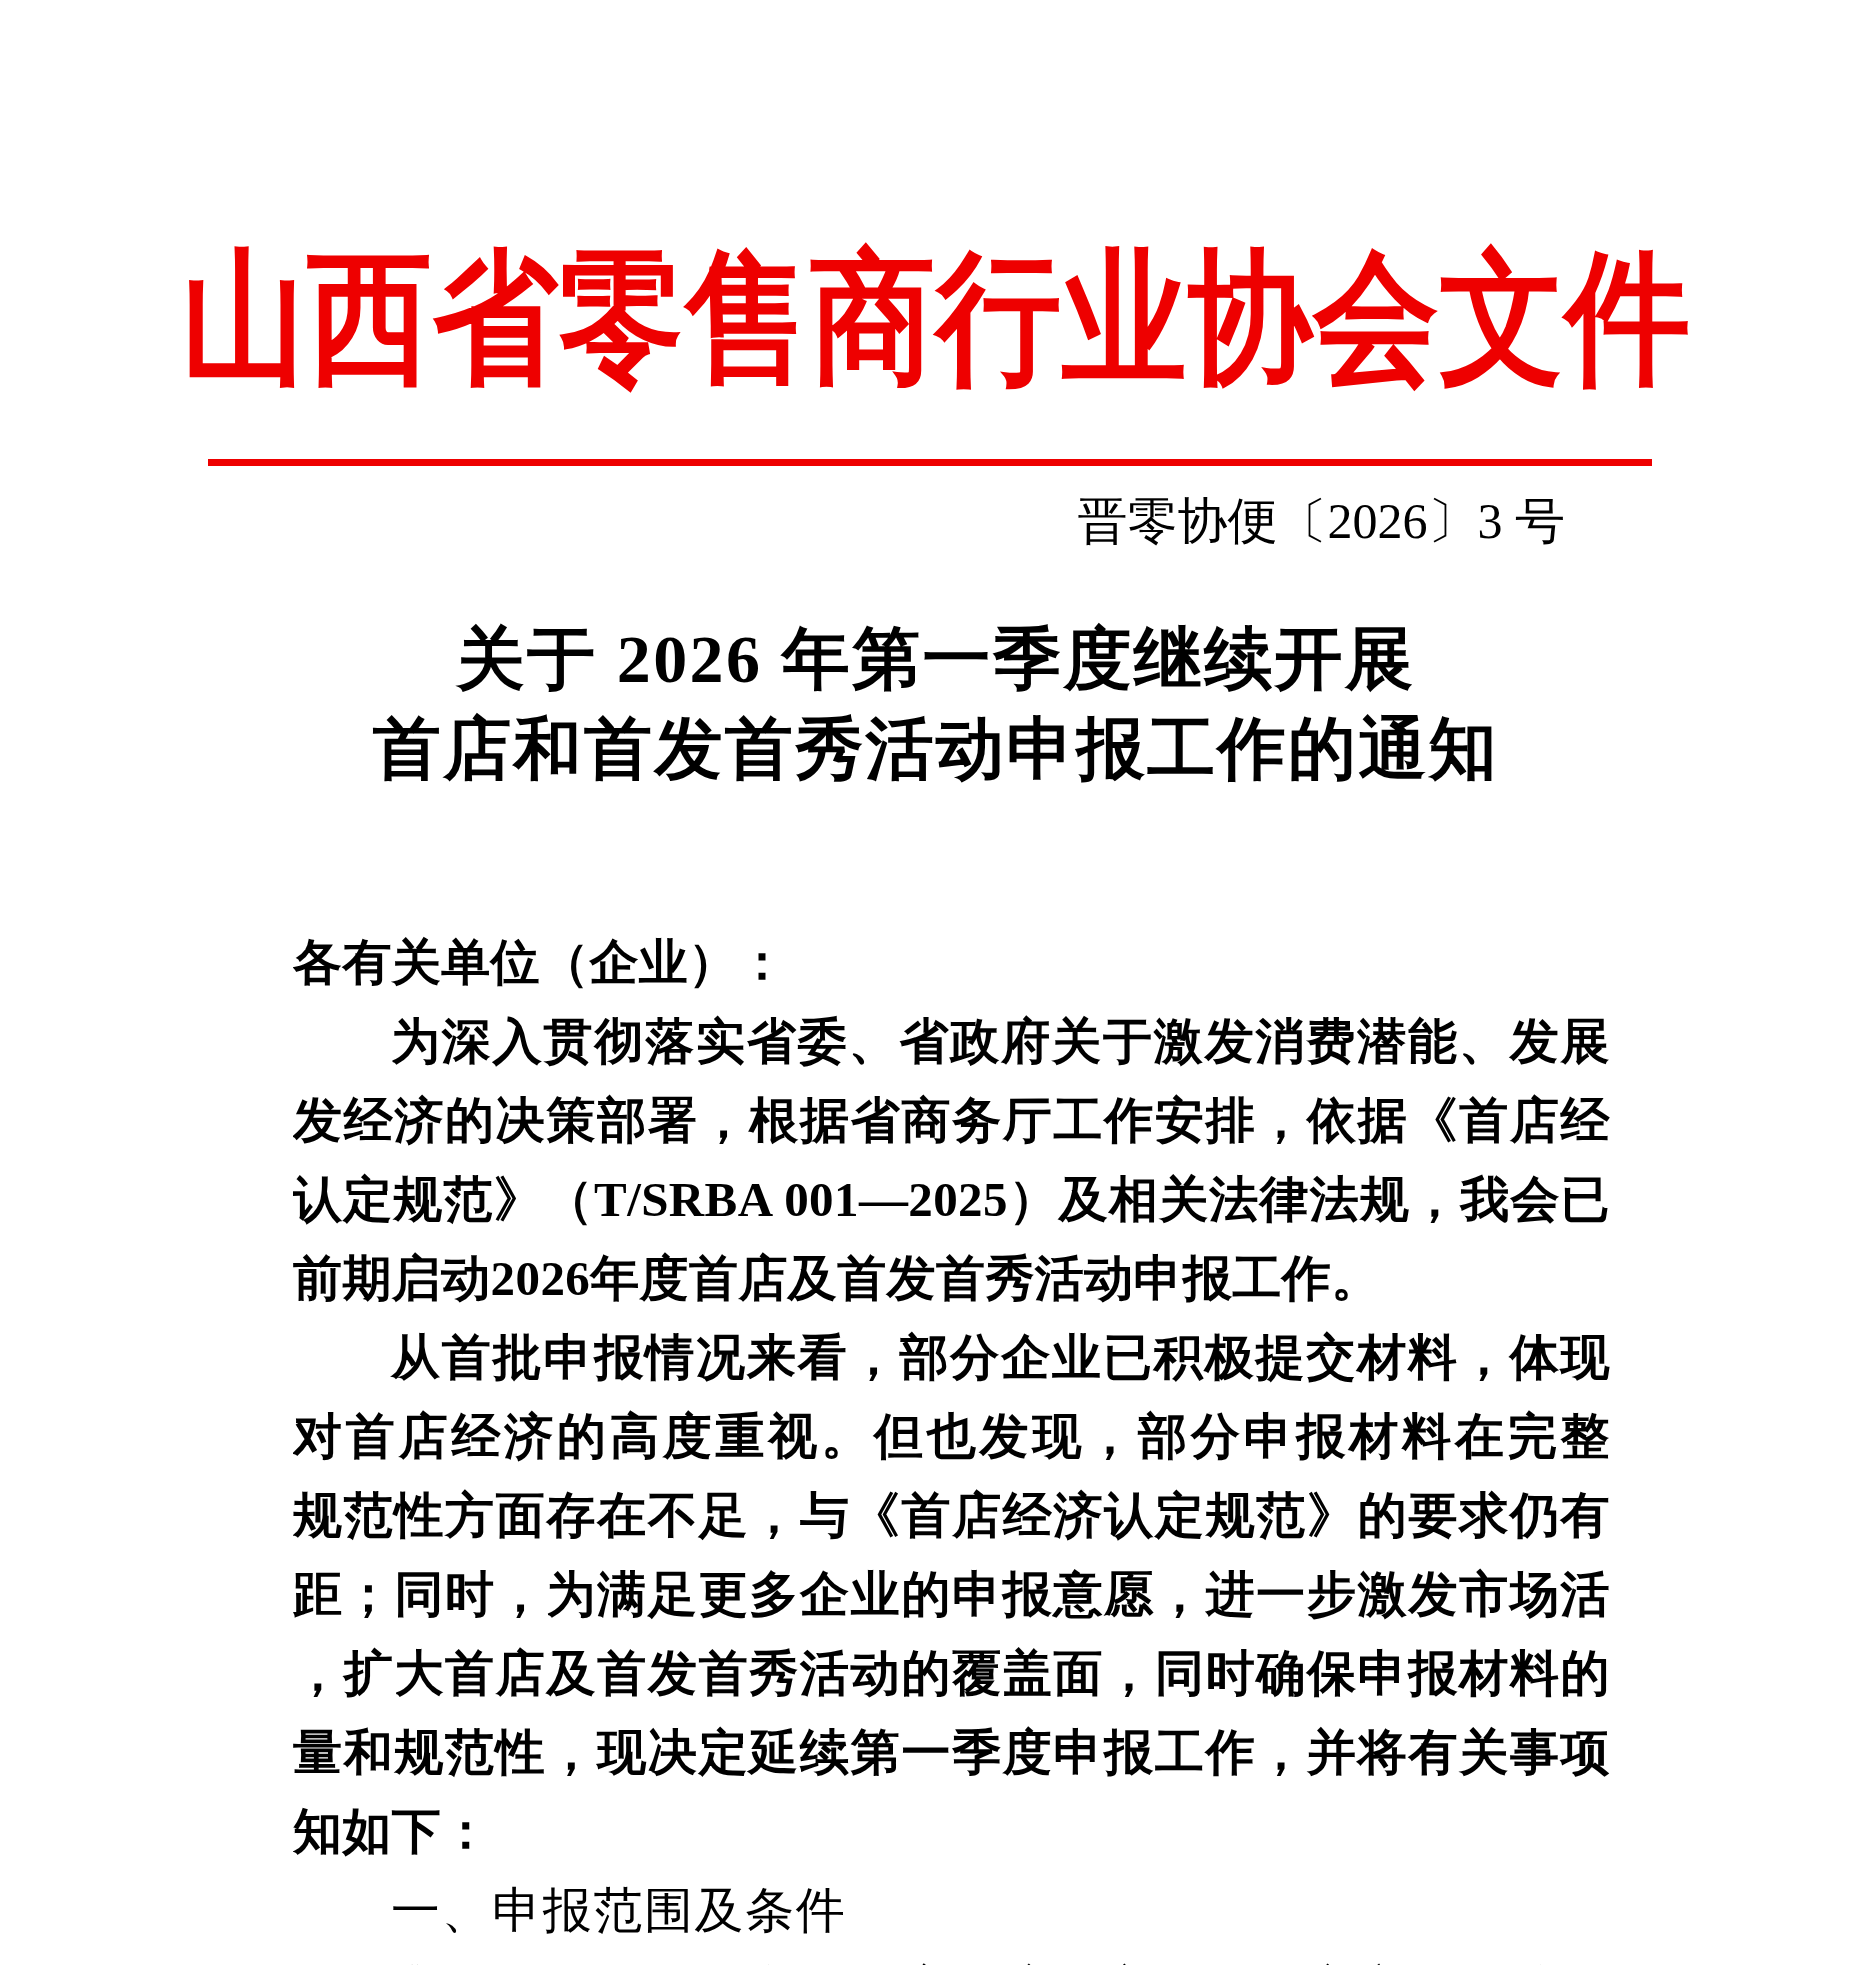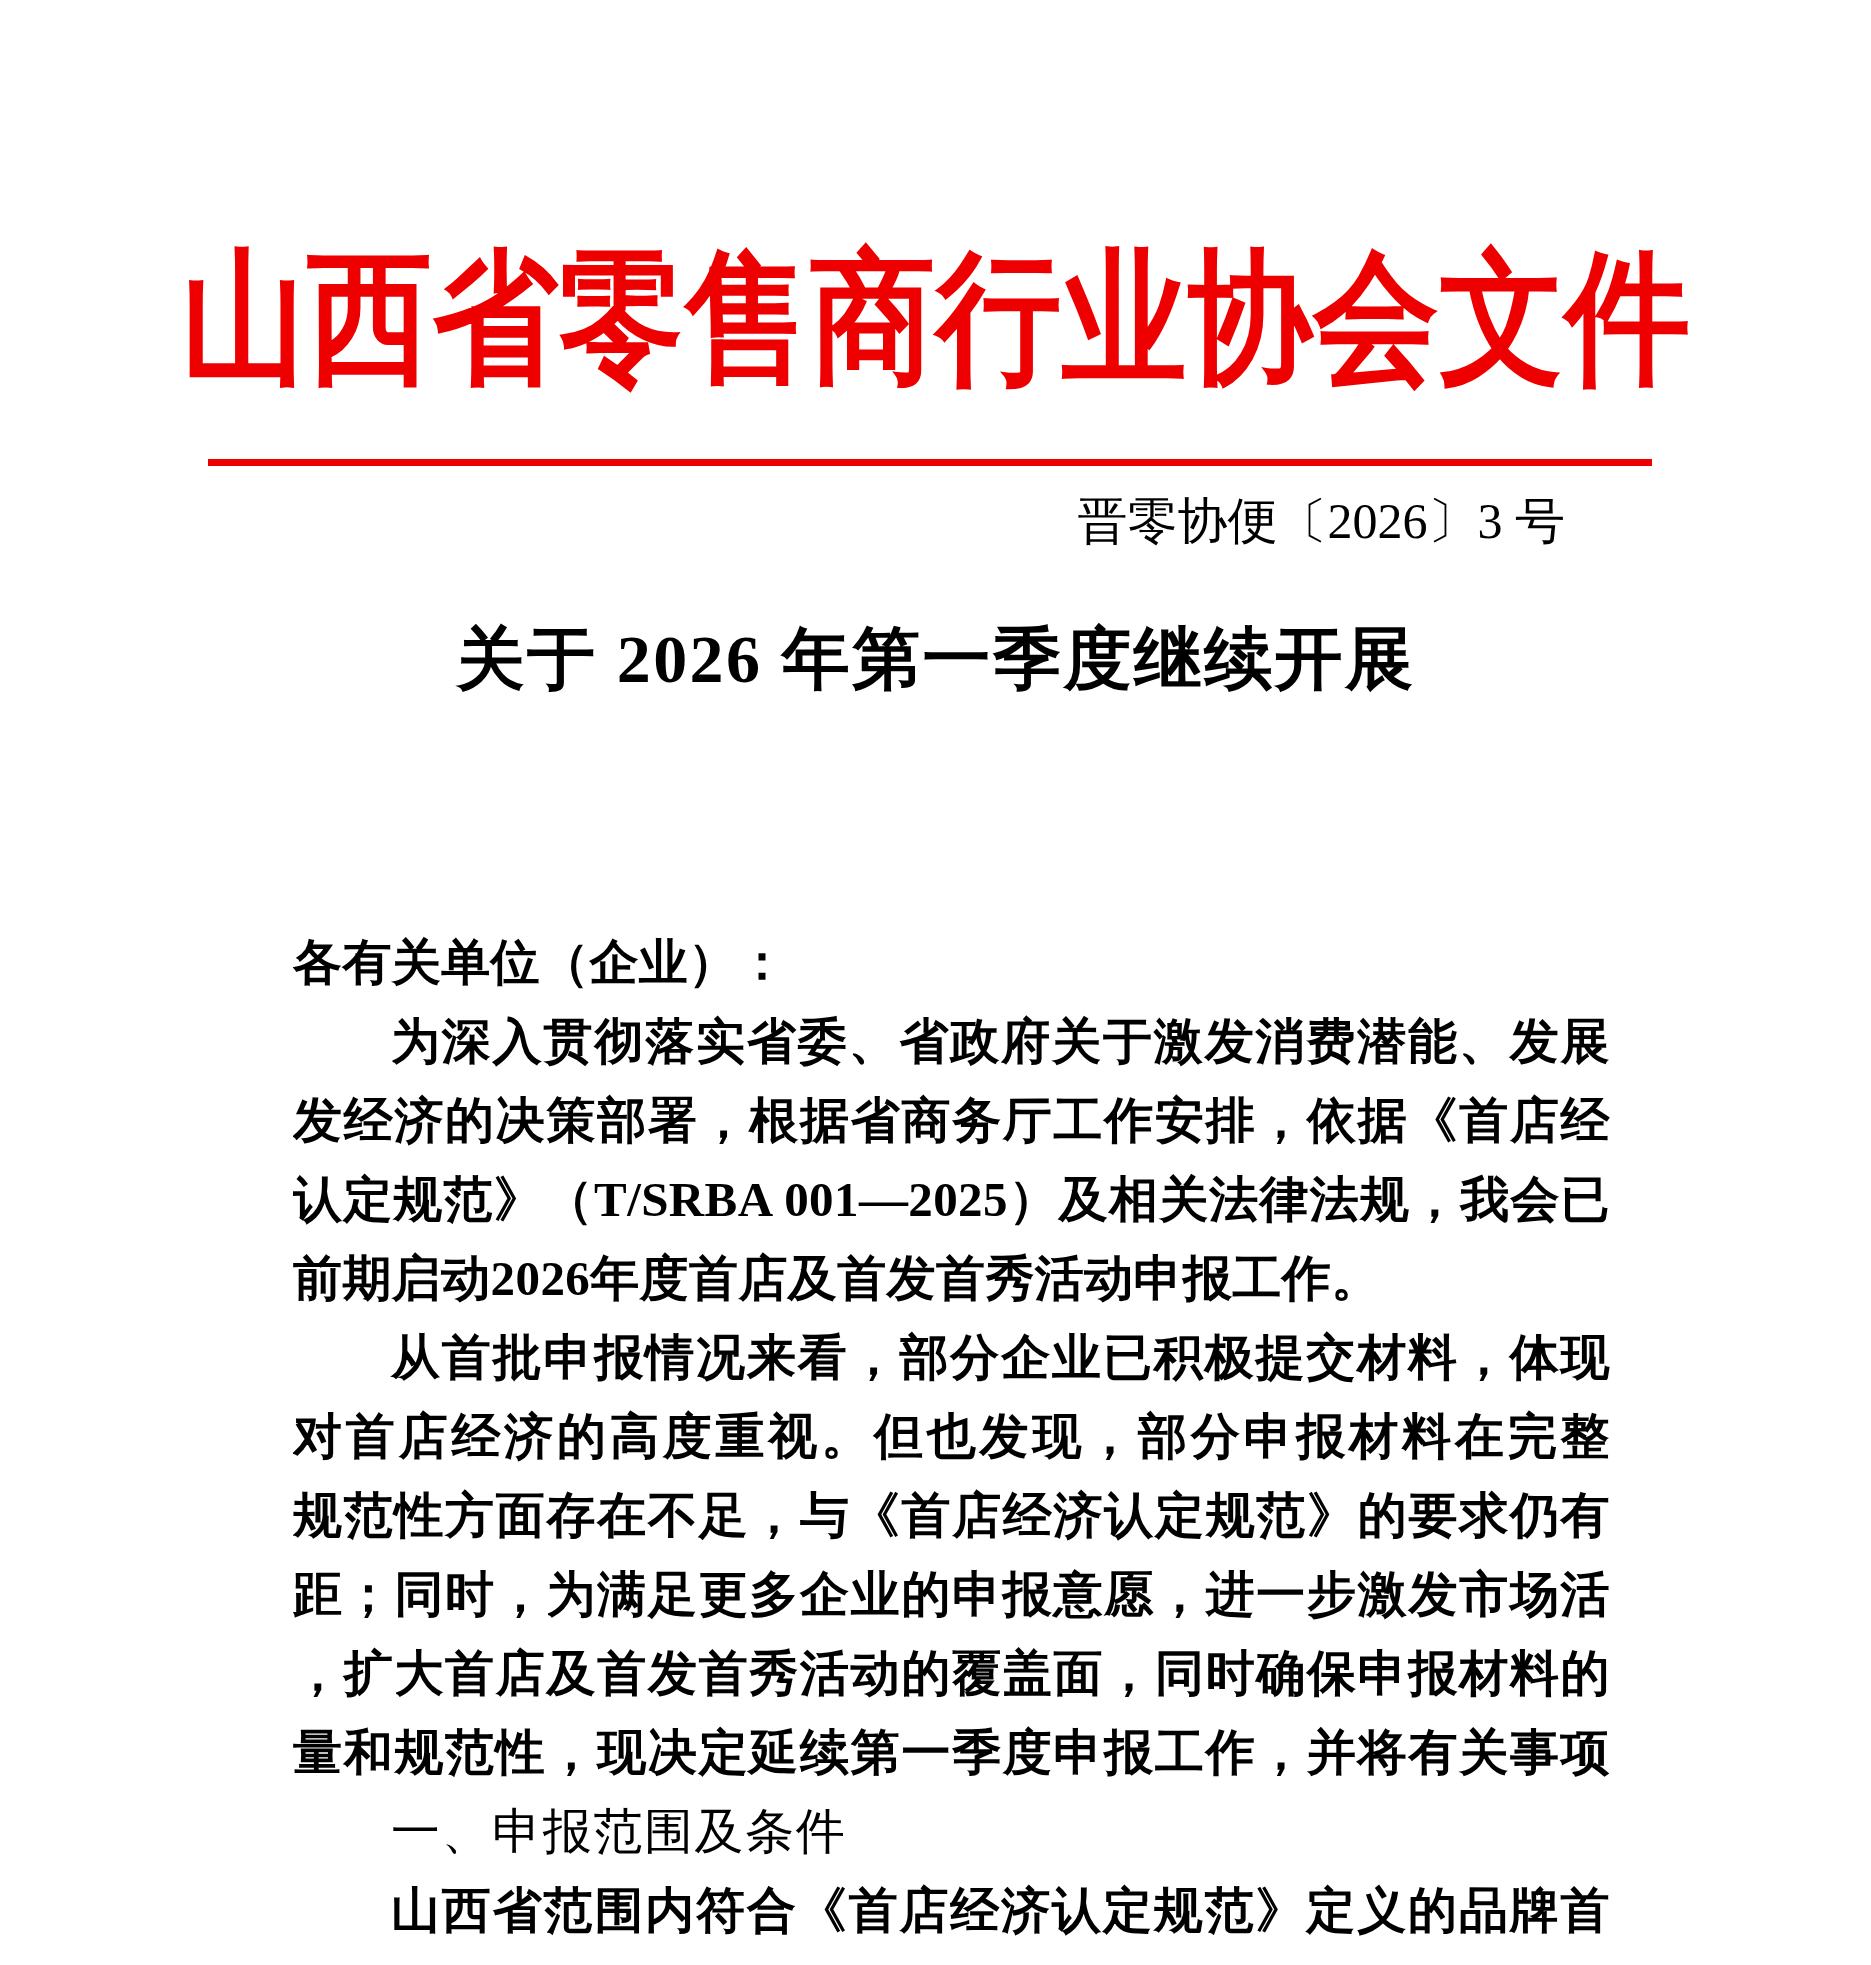--- a/index.html
+++ b/index.html
@@ -100,32 +100,34 @@
 <div class="page">
 
   <div class="org-title">山西省零售商行业协会文件</div>
 
   <div class="red-line"></div>
 
   <div class="doc-number">晋零协便〔2026〕3 号</div>
 
   <div class="notice-title">
     <div>关于 2026 年第一季度继续开展</div>
+    <div>首店和首发首秀活动申报工作的通知</div>
   </div>
 
   <div class="doc-body" id="doc-body">
       <div class="body-line">各有关单位（企业）：</div>
       <div class="body-line indent fill">为深入贯彻落实省委、省政府关于激发消费潜能、发展首</div>
       <div class="body-line fill">发经济的决策部署，根据省商务厅工作安排，依据《首店经济</div>
       <div class="body-line fill">认定规范》（T/SRBA 001—2025）及相关法律法规，我会已于</div>
       <div class="body-line">前期启动2026年度首店及首发首秀活动申报工作。</div>
       <div class="body-line indent fill">从首批申报情况来看，部分企业已积极提交材料，体现了</div>
       <div class="body-line fill">对首店经济的高度重视。但也发现，部分申报材料在完整性、</div>
       <div class="body-line fill">规范性方面存在不足，与《首店经济认定规范》的要求仍有差</div>
       <div class="body-line fill">距；同时，为满足更多企业的申报意愿，进一步激发市场活力</div>
       <div class="body-line fill">，扩大首店及首发首秀活动的覆盖面，同时确保申报材料的质</div>
       <div class="body-line fill">量和规范性，现决定延续第一季度申报工作，并将有关事项通</div>
+      <div class="body-line">知如下：</div>
       <div class="body-line heading1 indent">一、申报范围及条件</div>
       <div class="body-line indent fill">山西省范围内符合《首店经济认定规范》定义的品牌首店</div>
     </div>
 
 </div>
 
 
 </body></html>

